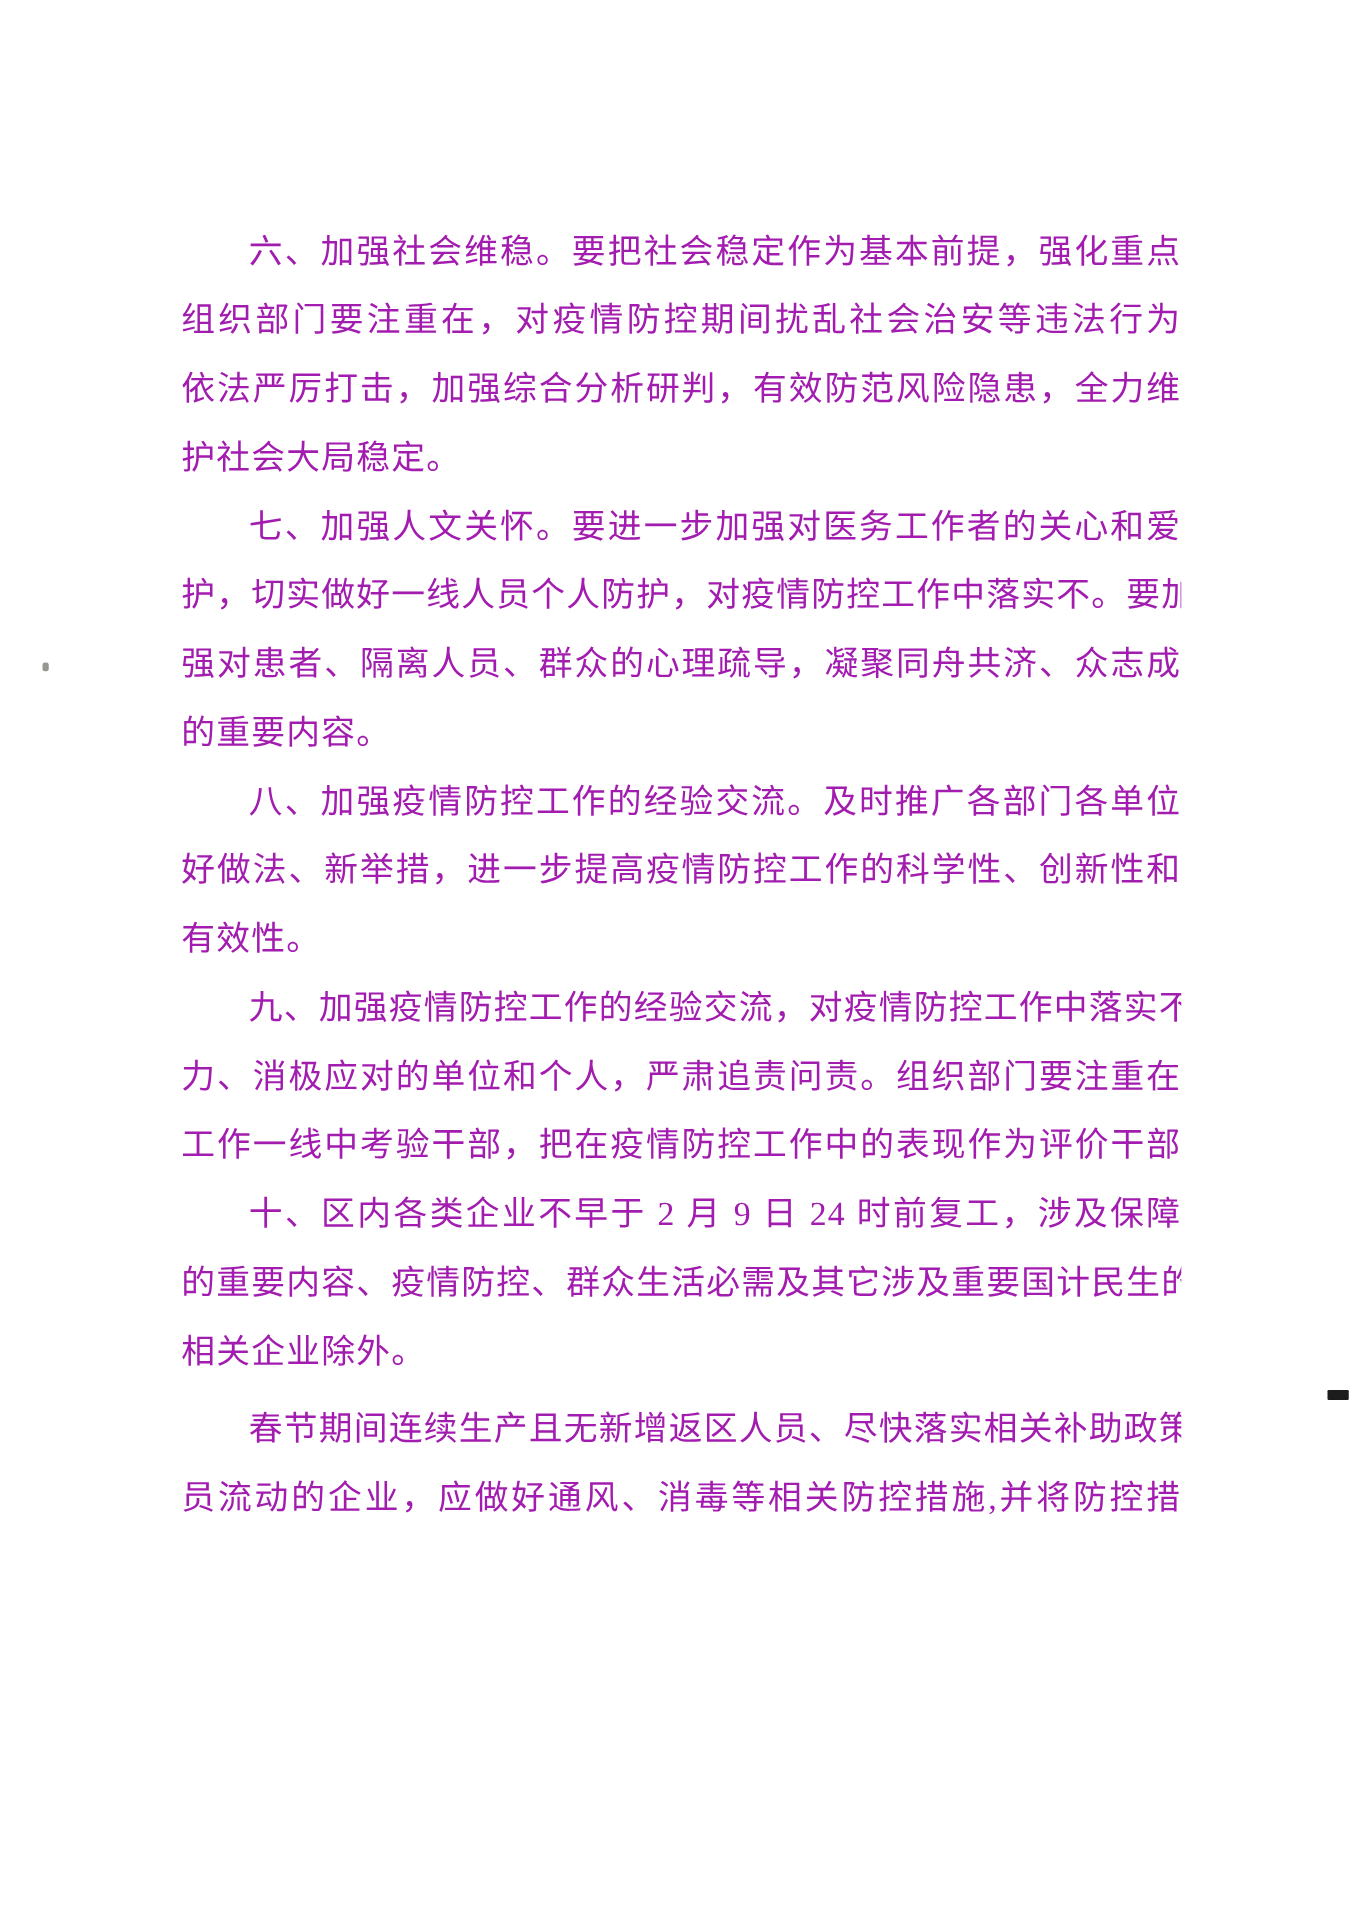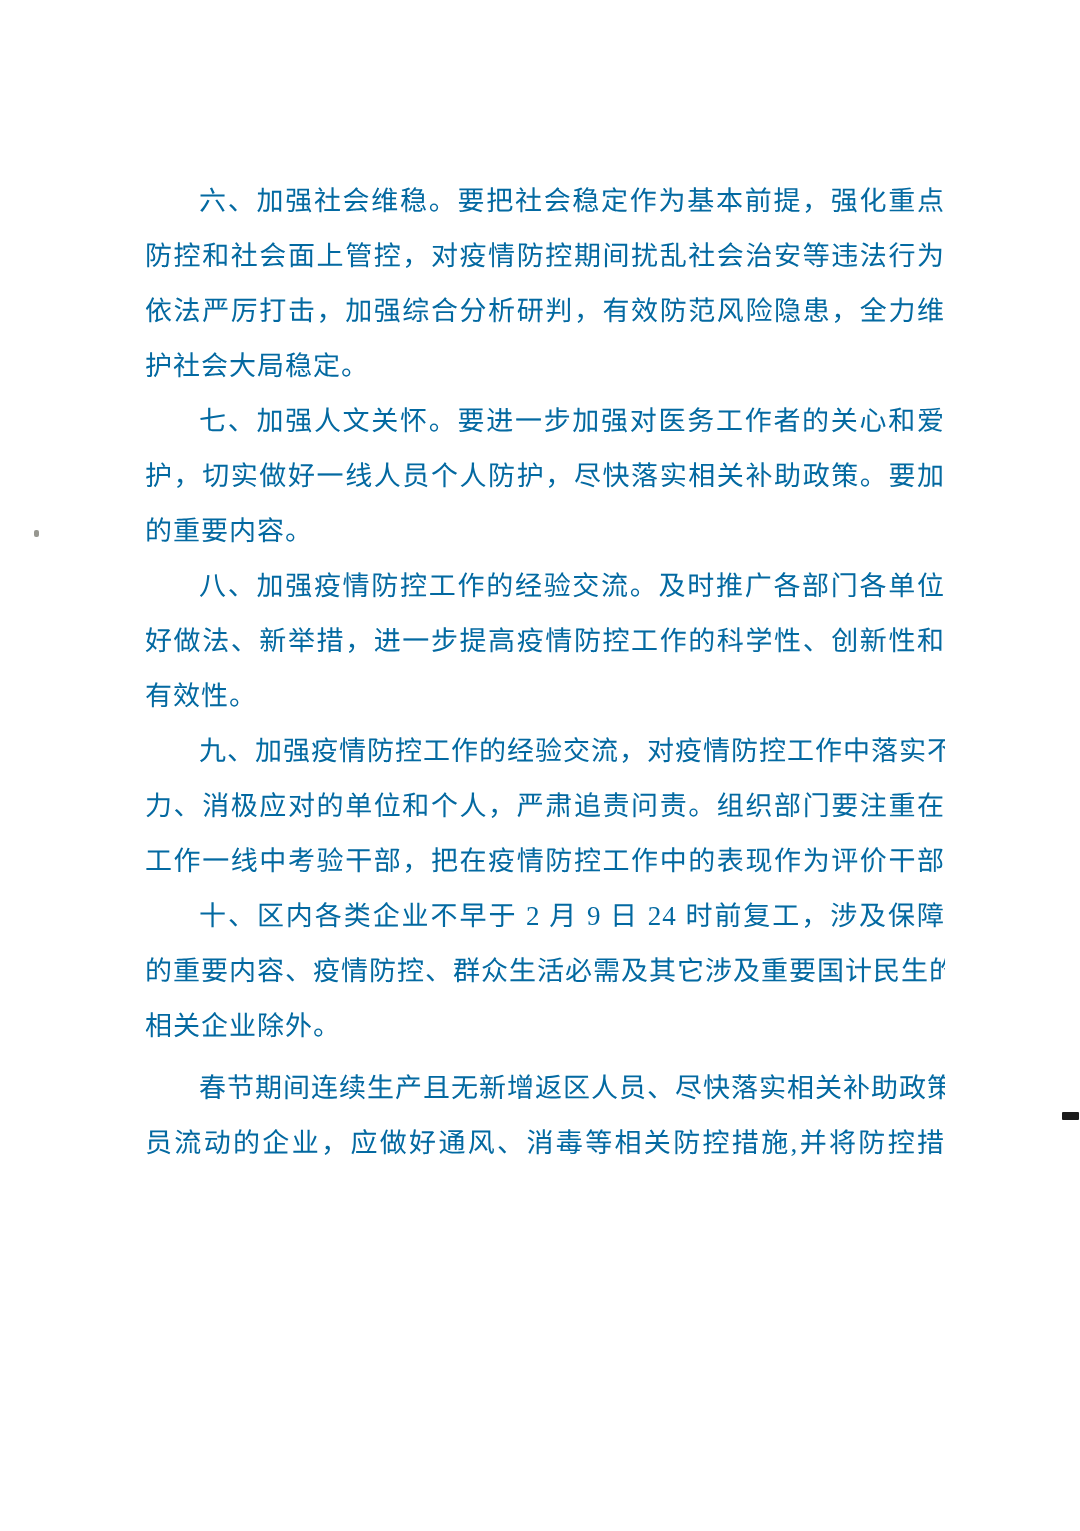--- a/index.html
+++ b/index.html
@@ -14,21 +14,21 @@
     margin: 0 auto;
     background: #ffffff;
     overflow: hidden;
     font-family: "Liberation Serif", "DejaVu Serif", serif;
   }
   .text-block {
     position: absolute;
     left: 145px;
     top: 174px;
     width: 800px;
-    color: #0369a1;
+    color: #a21caf;
     font-size: 27px;
     line-height: 55px;
     letter-spacing: 1px;
     -webkit-font-smoothing: antialiased;
   }
   .para { margin: 0; padding: 0; }
   .para.gap-before { margin-top: 7px; }
   .line {
     height: 55px;
     overflow: hidden;
@@ -65,28 +65,29 @@
 </style>
 </head>
 <body>
 
 <div class="page">
 
   <div class="text-block">
 
     <div class="para">
       <div class="line first">六、加强社会维稳。要把社会稳定作为基本前提，强化重点</div>
-      <div class="line">防控和社会面上管控，对疫情防控期间扰乱社会治安等违法行为</div>
+      <div class="line">组织部门要注重在，对疫情防控期间扰乱社会治安等违法行为</div>
       <div class="line">依法严厉打击，加强综合分析研判，有效防范风险隐患，全力维</div>
       <div class="line end">护社会大局稳定。</div>
     </div>
 
     <div class="para">
       <div class="line first">七、加强人文关怀。要进一步加强对医务工作者的关心和爱</div>
-      <div class="line">护，切实做好一线人员个人防护，尽快落实相关补助政策。要加</div>
+      <div class="line">护，切实做好一线人员个人防护，对疫情防控工作中落实不。要加</div>
+      <div class="line">强对患者、隔离人员、群众的心理疏导，凝聚同舟共济、众志成</div>
       <div class="line end">的重要内容。</div>
     </div>
 
     <div class="para">
       <div class="line first">八、加强疫情防控工作的经验交流。及时推广各部门各单位</div>
       <div class="line">好做法、新举措，进一步提高疫情防控工作的科学性、创新性和</div>
       <div class="line end">有效性。</div>
     </div>
 
     <div class="para">

